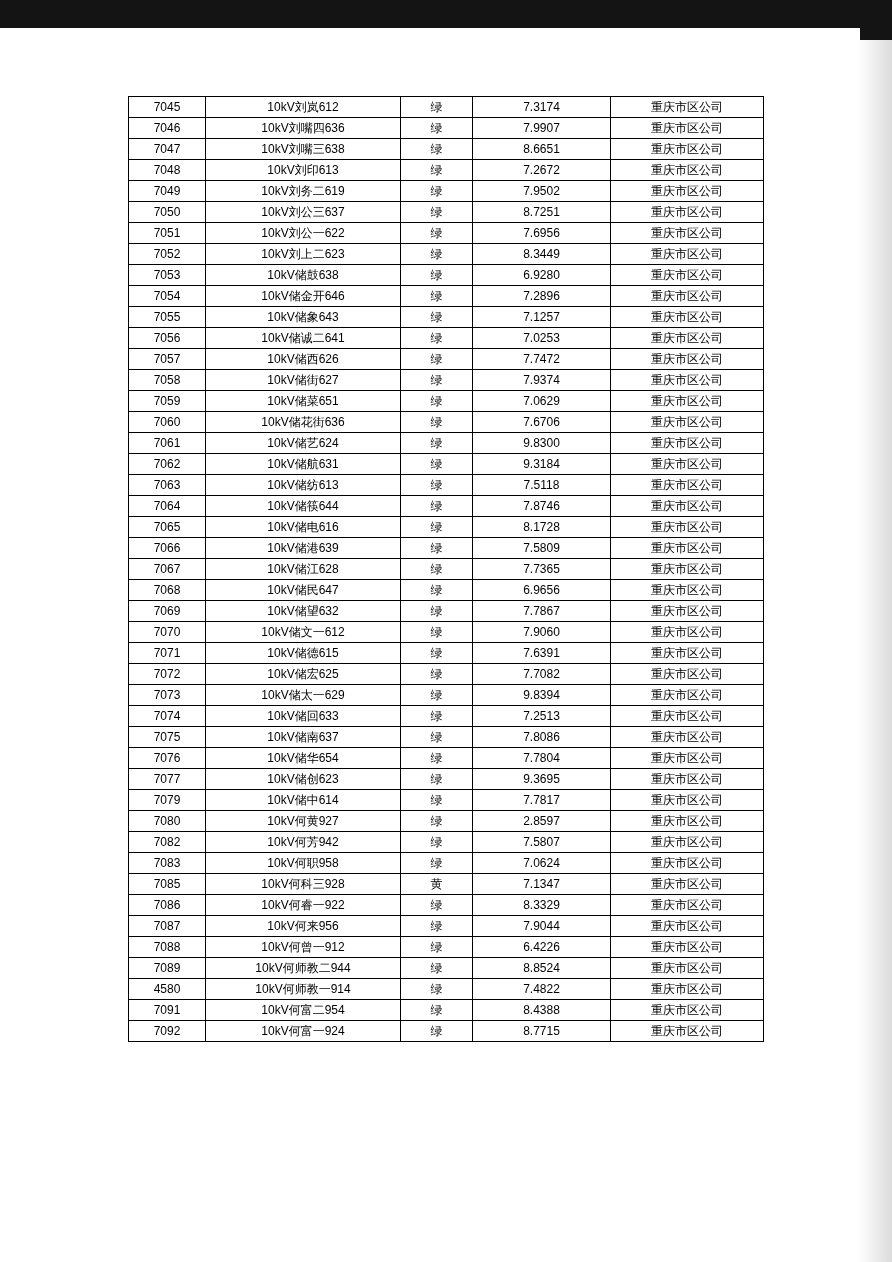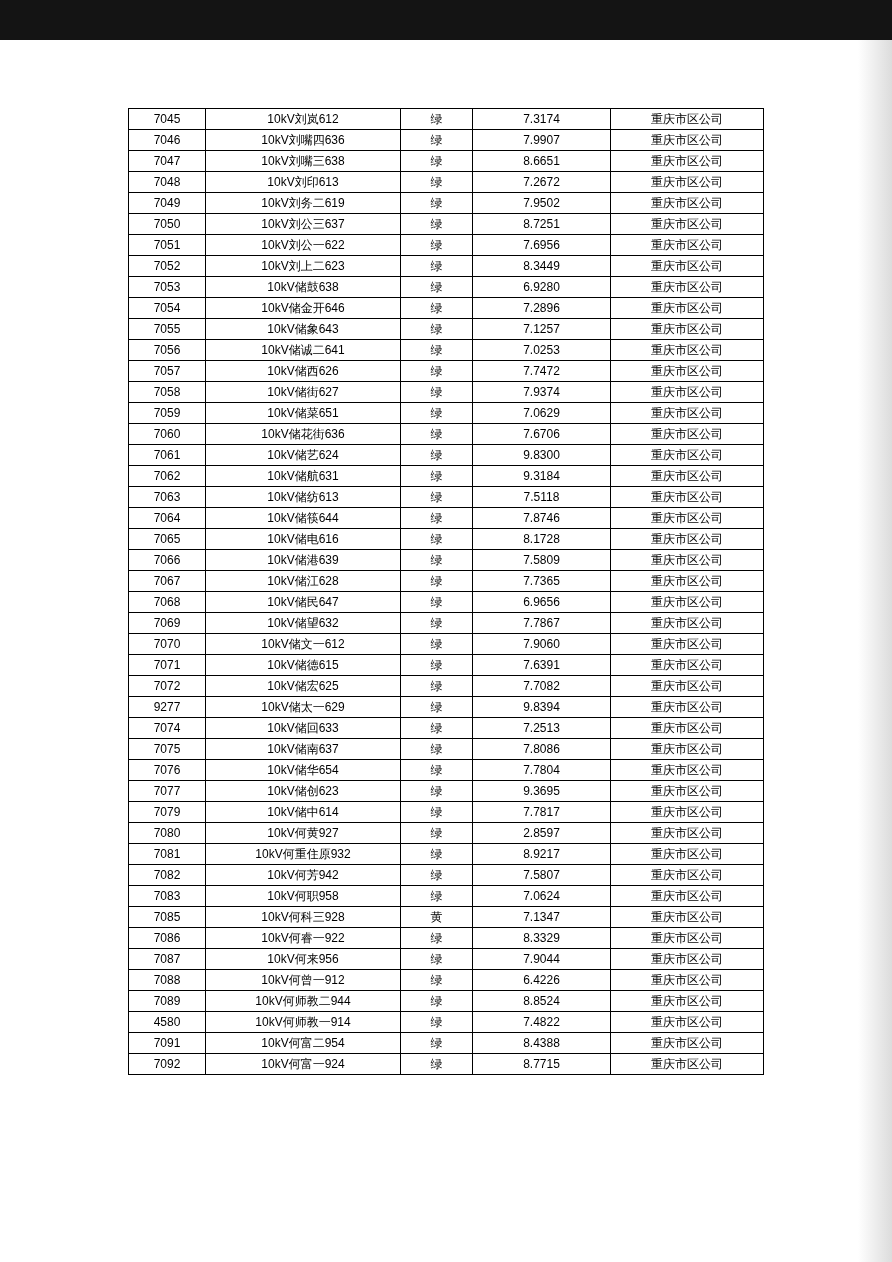--- a/index.html
+++ b/index.html
@@ -21,21 +21,21 @@
   .right-edge {
     position: absolute;
     top: 40px;
     right: 0;
     width: 34px;
     height: 1222px;
     background: linear-gradient(to right, rgba(255,255,255,0) 0%, #dcdcdc 100%);
   }
   .page {
     position: absolute;
-    top: 40px;
+    top: 28px;
     left: 0;
     width: 860px;
     height: 862px;
     background: #ffffff;
   }
   table.data-table {
     position: absolute;
     left: 128px;
     top: 68px; 
     width: 635px;
@@ -261,21 +261,21 @@
           <td>重庆市区公司</td>
         </tr>
         <tr>
           <td>7072</td>
           <td>10kV储宏625</td>
           <td>绿</td>
           <td>7.7082</td>
           <td>重庆市区公司</td>
         </tr>
         <tr>
-          <td>9277</td>
+          <td>7073</td>
           <td>10kV储太一629</td>
           <td>绿</td>
           <td>9.8394</td>
           <td>重庆市区公司</td>
         </tr>
         <tr>
           <td>7074</td>
           <td>10kV储回633</td>
           <td>绿</td>
           <td>7.2513</td>
@@ -307,27 +307,20 @@
           <td>10kV储中614</td>
           <td>绿</td>
           <td>7.7817</td>
           <td>重庆市区公司</td>
         </tr>
         <tr>
           <td>7080</td>
           <td>10kV何黄927</td>
           <td>绿</td>
           <td>2.8597</td>
-          <td>重庆市区公司</td>
-        </tr>
-        <tr>
-          <td>7081</td>
-          <td>10kV何重住原932</td>
-          <td>绿</td>
-          <td>8.9217</td>
           <td>重庆市区公司</td>
         </tr>
         <tr>
           <td>7082</td>
           <td>10kV何芳942</td>
           <td>绿</td>
           <td>7.5807</td>
           <td>重庆市区公司</td>
         </tr>
         <tr>

